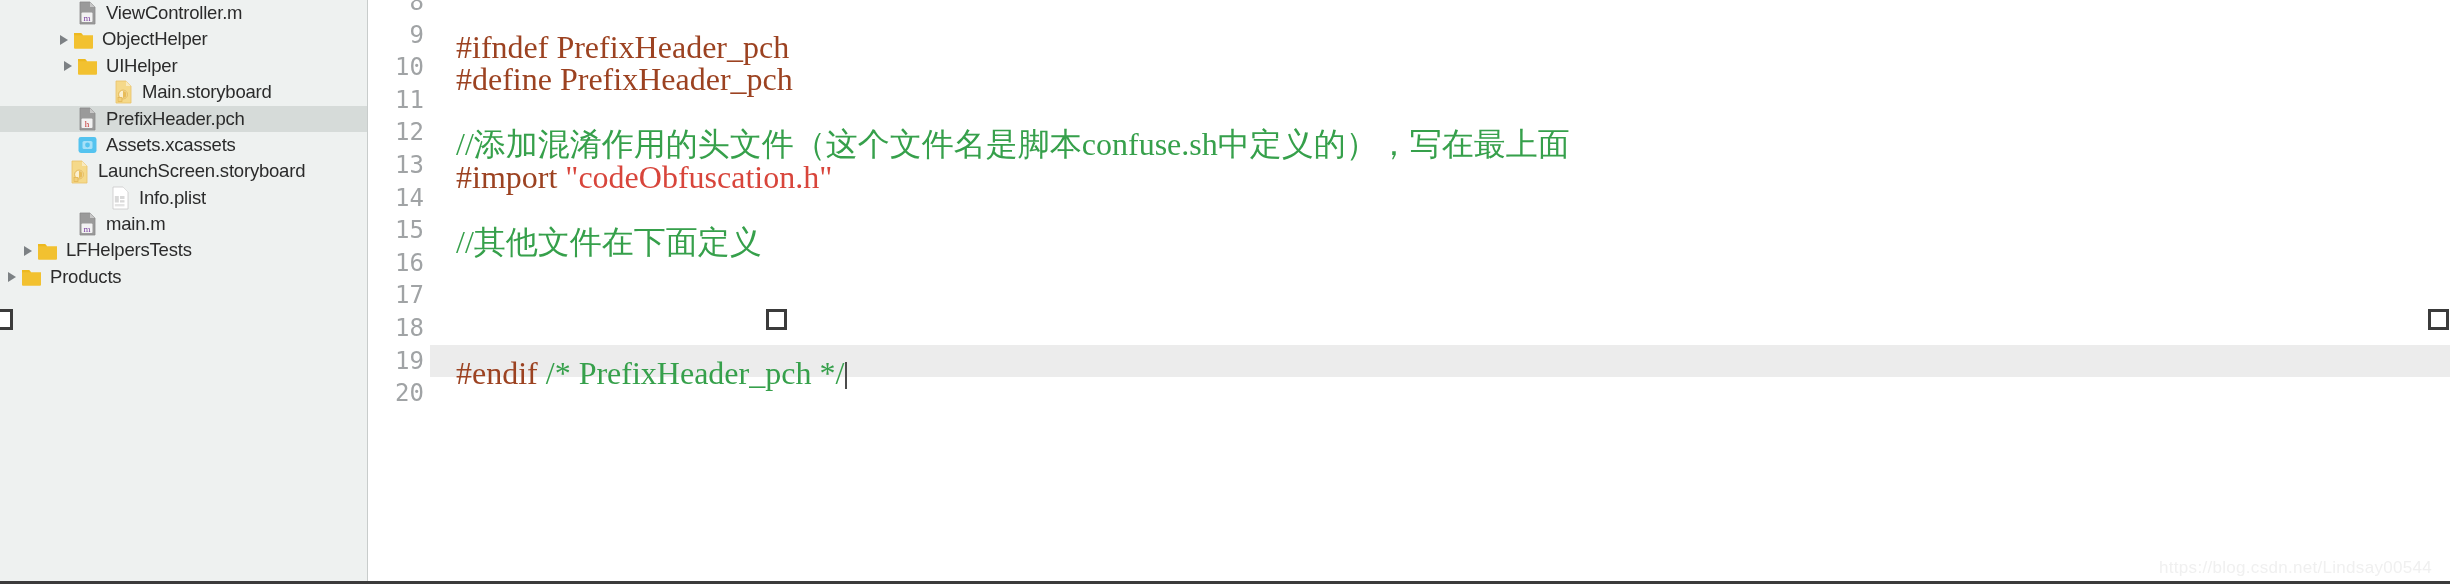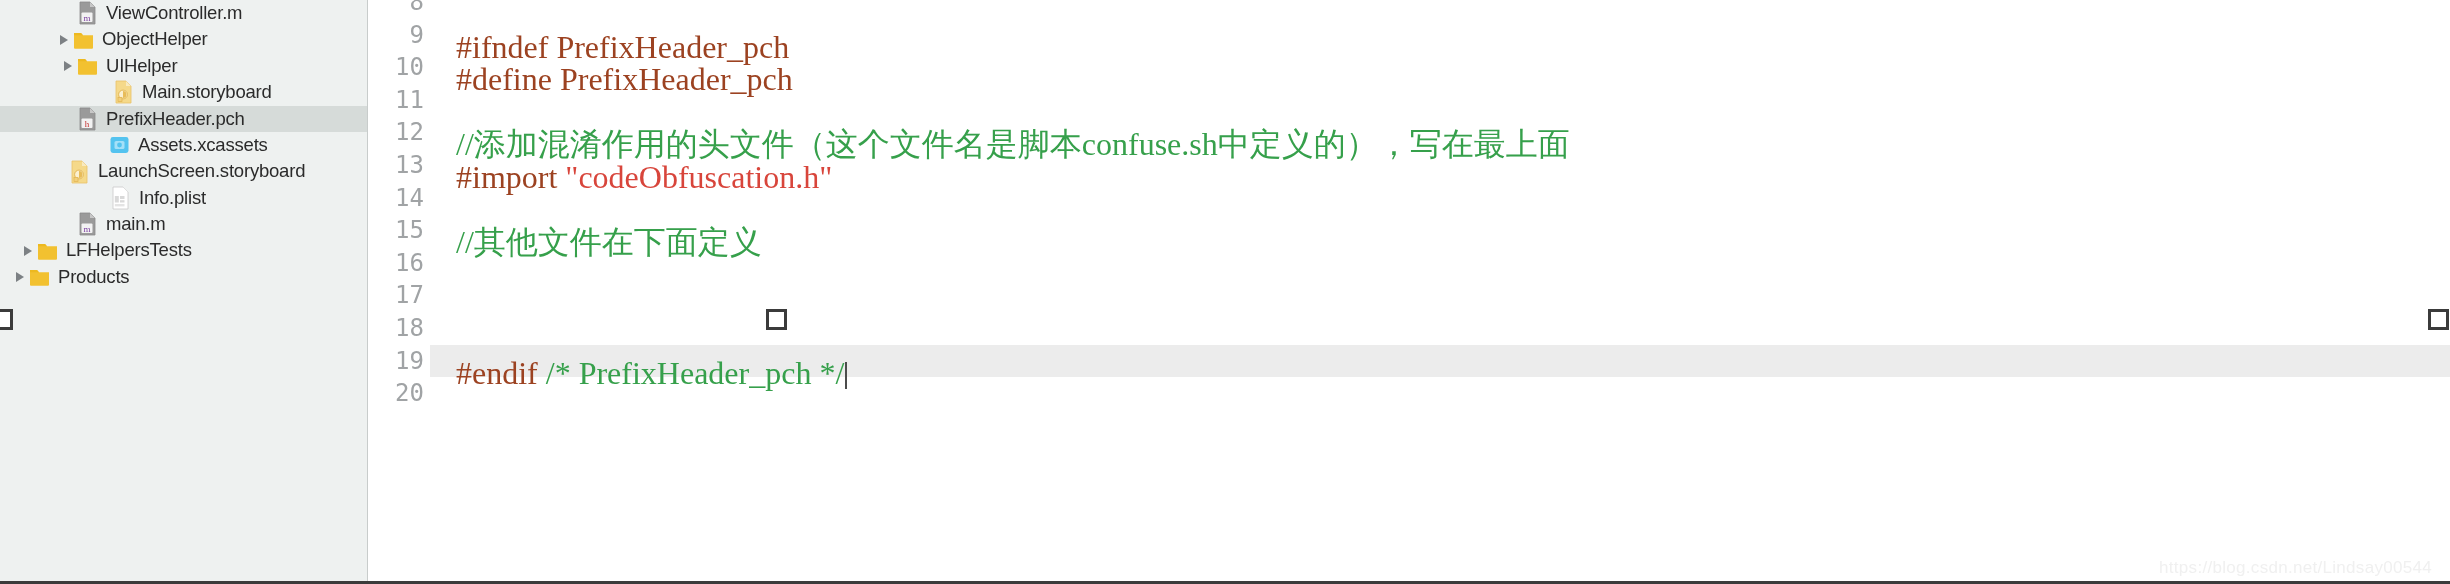--- a/index.html
+++ b/index.html
@@ -234,21 +234,21 @@
           <span class="icon-box">
             <svg xmlns="http://www.w3.org/2000/svg" width="21" height="24" viewBox="0 0 21 24">
               <path d="M3 1 h10 l5 5 v17 h-15 z" fill="#9a9a9a" stroke="#8a8a8a" stroke-width="0.8"></path>
      <path d="M13 1 v5 h5 z" fill="#ffffff" opacity="0.45"></path>
               <rect x="4.5" y="11.5" width="11" height="9.5" rx="1" fill="#f2f2f2"></rect>
                  <text x="10" y="19.5" font-size="9" font-family="Liberation Serif, serif" text-anchor="middle" fill="#c32f2f">h</text>
             </svg>
           </span>
           <span class="nav-label">PrefixHeader.pch</span>
         </div>
-        <div class="nav-row" style="padding-left: 96px;">
+        <div class="nav-row" style="padding-left: 64px;">
           <span class="twisty hidden"></span>
           <span class="icon-box">
             <svg xmlns="http://www.w3.org/2000/svg" width="21" height="24" viewBox="0 0 21 24">
               <rect x="1.5" y="4" width="18" height="16" rx="2.4" fill="#54c3ef"></rect>
                  <rect x="5.5" y="8" width="10" height="8" rx="1.6" fill="#e8f8ff" opacity="0.55"></rect>
                  <circle cx="10.5" cy="12" r="2.4" fill="#54c3ef"></circle>
             </svg>
           </span>
           <span class="nav-label">Assets.xcassets</span>
         </div>
@@ -294,21 +294,21 @@
         <div class="nav-row" style="padding-left: 24px;">
           <span class="twisty"></span>
           <span class="icon-box">
             <svg xmlns="http://www.w3.org/2000/svg" width="21" height="24" viewBox="0 0 21 24">
               <path d="M1 5 h7 l2 2.2 h10 v12.5 a1 1 0 0 1 -1 1 h-17 a1 1 0 0 1 -1 -1 z" fill="#f2c130"></path>
                  <path d="M1 5 h7 l2 2.2 h-9 z" fill="#edb91f"></path>
             </svg>
           </span>
           <span class="nav-label">LFHelpersTests</span>
         </div>
-        <div class="nav-row" style="padding-left: 16px;">
+        <div class="nav-row" style="padding-left: 8px;">
           <span class="twisty"></span>
           <span class="icon-box">
             <svg xmlns="http://www.w3.org/2000/svg" width="21" height="24" viewBox="0 0 21 24">
               <path d="M1 5 h7 l2 2.2 h10 v12.5 a1 1 0 0 1 -1 1 h-17 a1 1 0 0 1 -1 -1 z" fill="#f2c130"></path>
                  <path d="M1 5 h7 l2 2.2 h-9 z" fill="#edb91f"></path>
             </svg>
           </span>
           <span class="nav-label">Products</span>
         </div>
       </div>

